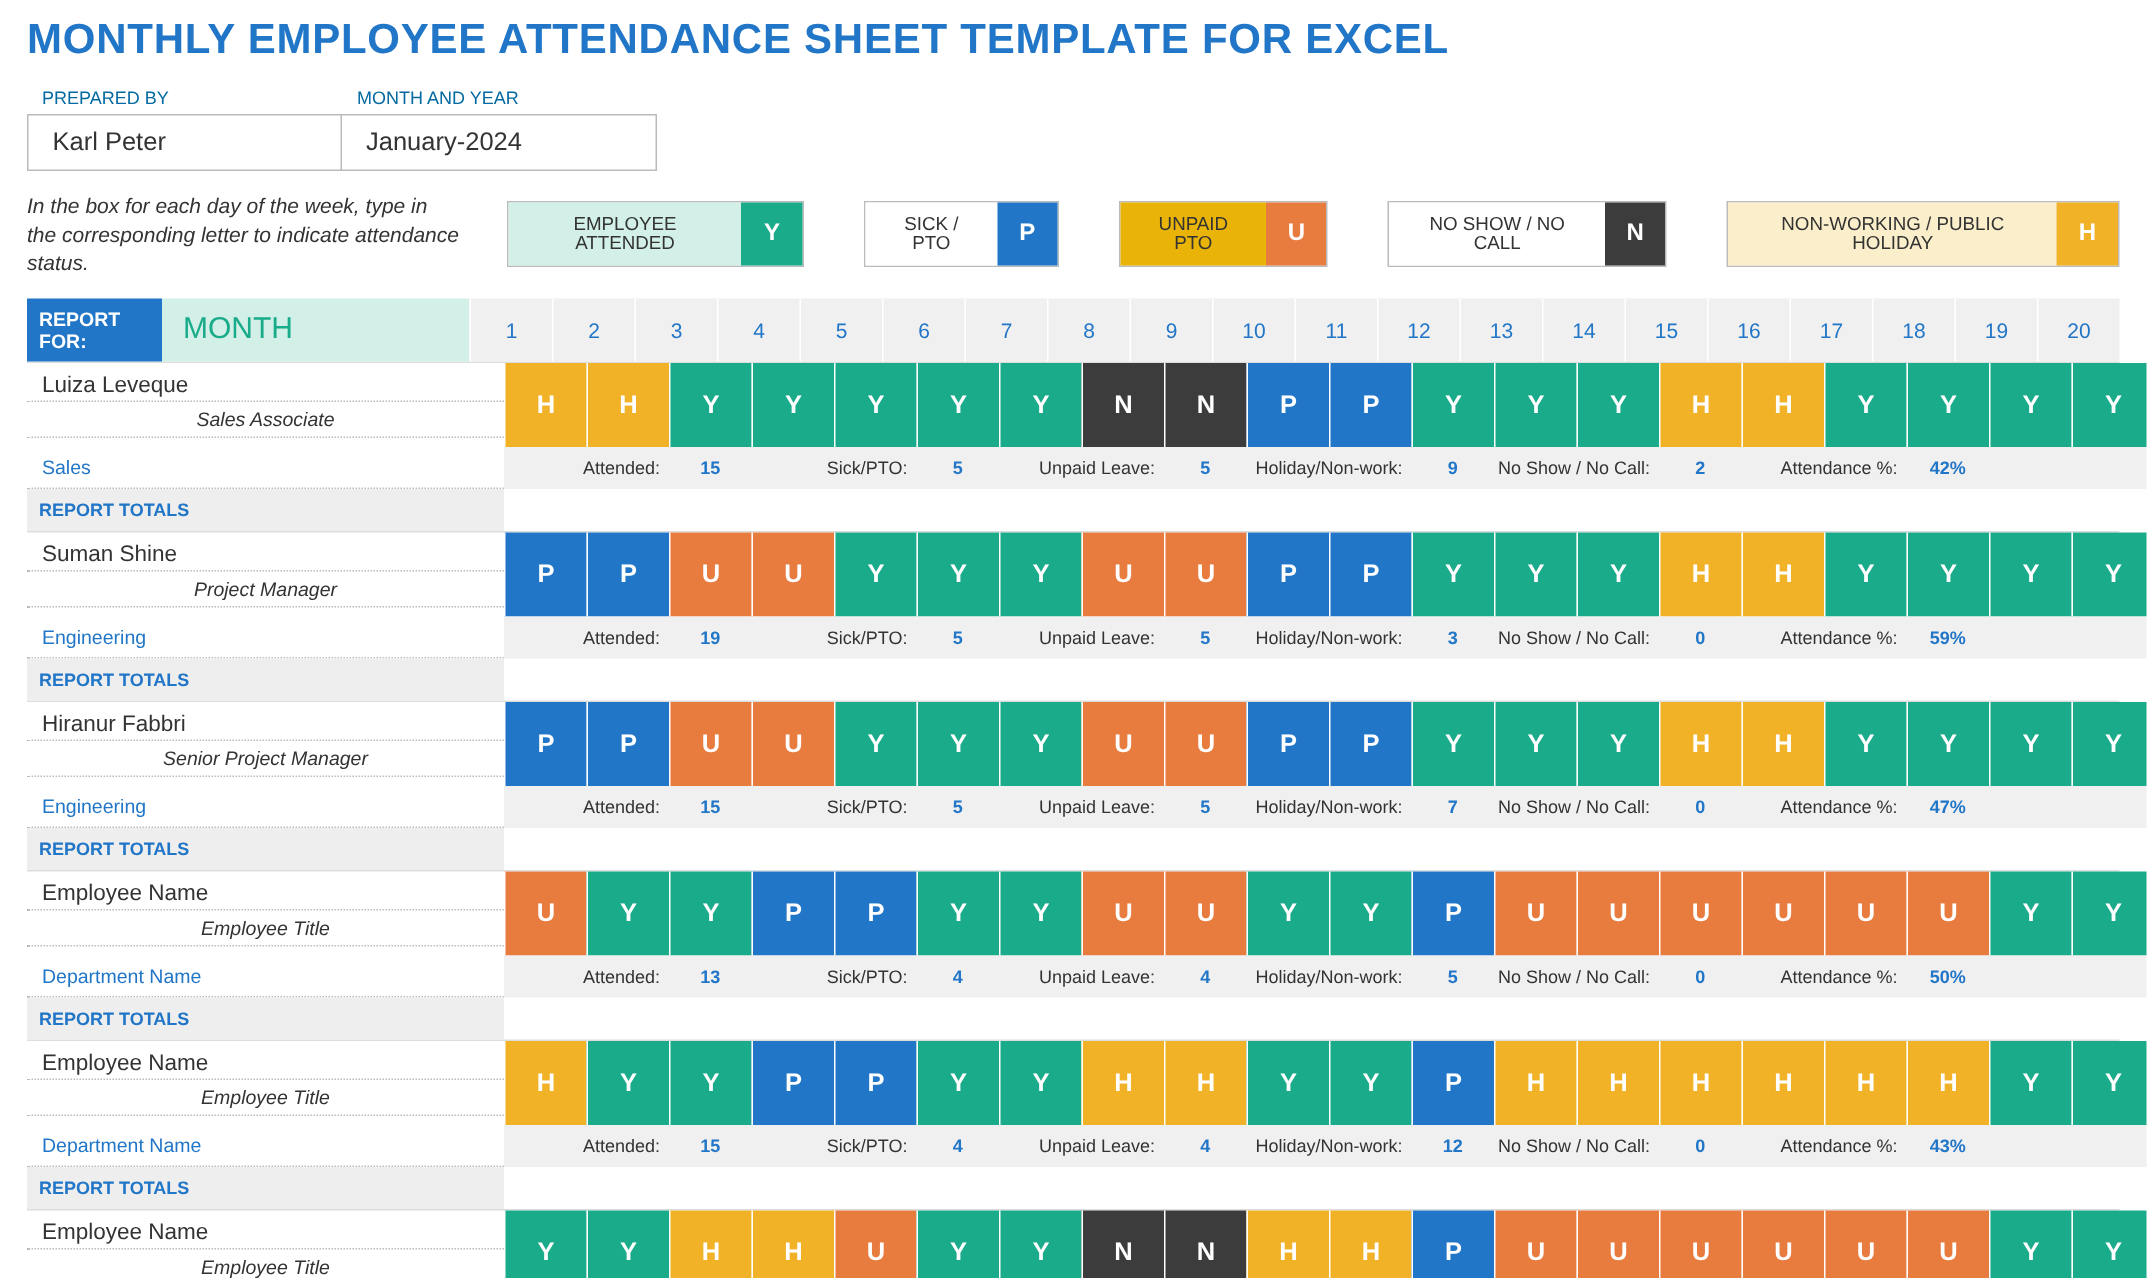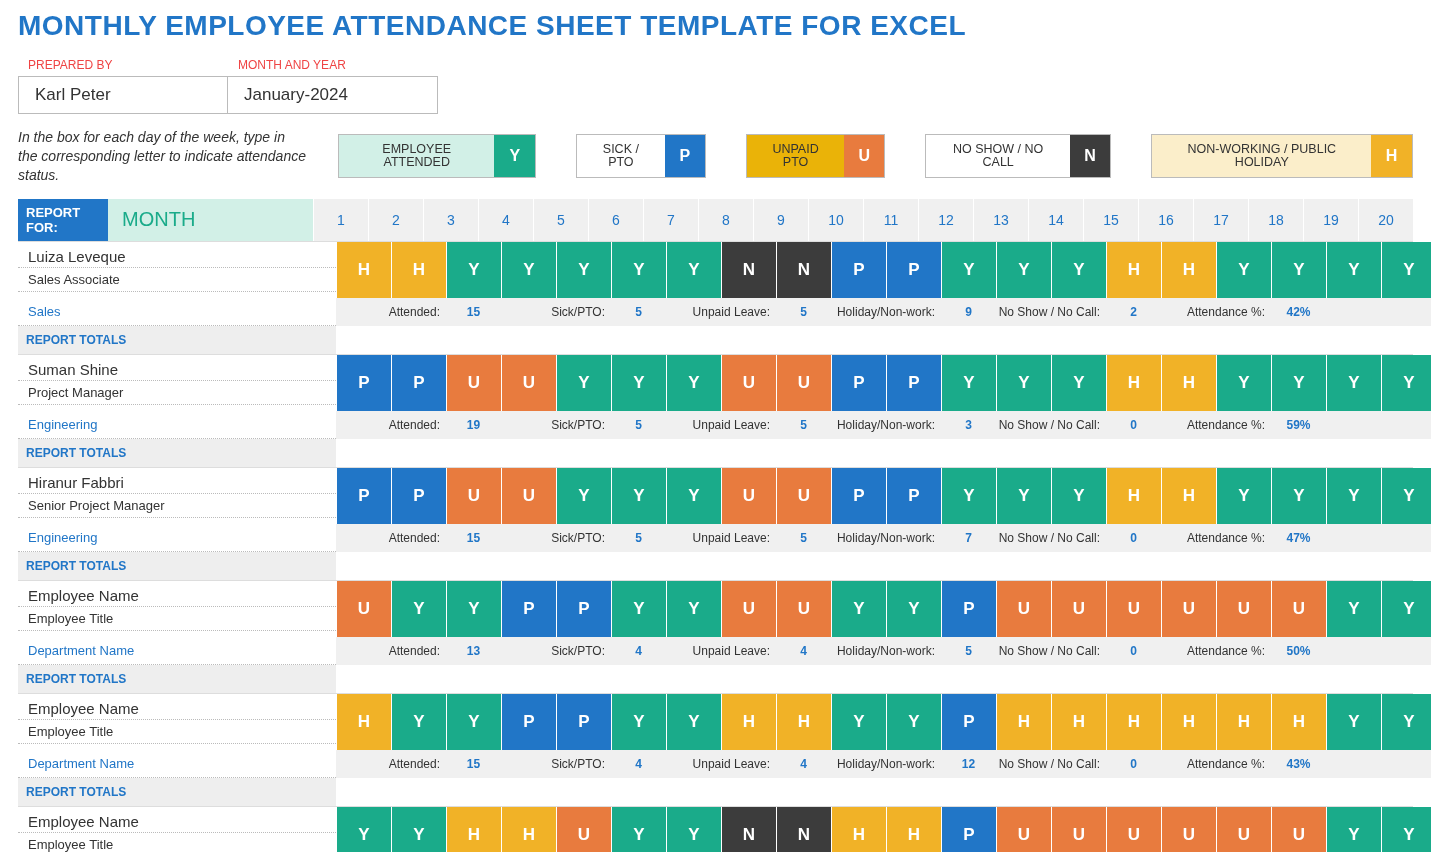--- a/index.html
+++ b/index.html
@@ -1,41 +1,41 @@
 <!DOCTYPE html>
 <html><head>
 <meta charset="utf-8">
 <style>
   * { box-sizing: border-box; margin: 0; padding: 0; }
   body { font-family: "Segoe UI", Arial, sans-serif; background: #fff; padding: 10px 18px; color: #333; width: 1431px; }
   .title { color: #2176c7; font-size: 28px; font-weight: 700; letter-spacing: 0.5px; margin-bottom: 14px; }
   .hdr-row { display: flex; gap: 0; margin-bottom: 14px; }
   .hdr-block { display: flex; flex-direction: column; }
-  .hdr-label { font-size: 12px; padding: 2px 10px 4px 10px; color: #ef4444; }
+  .hdr-label { font-size: 12px; padding: 2px 10px 4px 10px; color: #0369a1; }
   .hdr-value { border: 1px solid #bbb; padding: 8px 16px; font-size: 17px; min-width: 210px; }
   .legend-row { display: flex; align-items: center; gap: 30px; margin-bottom: 14px; }
   .legend-note { font-style: italic; font-size: 14px; width: 290px; line-height: 1.35; }
   .legend-chip { display: flex; align-items: stretch; border: 1px solid #bbb; height: 44px; }
   .legend-chip .lbl { display:flex; align-items:center; justify-content:center; text-align:center; padding: 0 14px; font-size: 12.5px; line-height:1.1; }
   .legend-chip .code { display:flex; align-items:center; justify-content:center; width:44px; color:#fff; font-weight:700; font-size:16px; }
   .bg-Y { background:#1aab8a; } .lbl-Y{ background:#d2f0e7; }
   .bg-P { background:#2176c7; } .lbl-P{ background:#fff; }
   .bg-U { background:#e87b3e; } .lbl-U{ background:#eab308; }
   .bg-N { background:#3c3c3c; } .lbl-N{ background:#fff; }
   .bg-H { background:#f1b227; } .lbl-H{ background:#fbeeca; }
 
   .report-bar { display:flex; align-items:stretch; }
   .report-tag { background:#2176c7; color:#fff; font-weight:700; font-size:13px; padding:6px 8px; display:flex; align-items:center; }
   .report-month { background:#d2f0e7; color:#1aab8a; font-size:20px; font-weight:400; padding:4px 14px; flex:0 0 auto; width:205px; display:flex; align-items:center; }
   .day-head { background:#f0f0f0; color:#2176c7; text-align:center; font-size:14px; border-left:1px solid #fff; display:flex; align-items:center; justify-content:center; }
   .cell-w { width:55px; min-width:55px; }
   .grid-row { display:flex; align-items:stretch; }
   .emp-side { width:318px; min-width:318px; display:flex; flex-direction:column; }
   .emp-name { font-size:15px; padding:6px 10px 2px 10px; border-bottom:1px dotted #bbb; }
-  .emp-title { font-size:13px; padding:4px 10px 4px 10px; border-bottom:1px dotted #bbb; }
+  .emp-title { font-style:italic; font-size:13px; padding:4px 10px 4px 10px; border-bottom:1px dotted #bbb;text-align:center; }
   .emp-dept-row { display:flex; }
   .emp-dept { color:#2176c7; font-size:13px; padding:6px 10px; flex:1; border-bottom:1px dotted #bbb;}
   .rt-tag { background:#eee; color:#2176c7; font-weight:700; font-size:12px; padding:7px 8px; }
   .status-cell { color:#fff; font-weight:700; font-size:17px; display:flex; align-items:center; justify-content:center; border-left:1px solid #fff; }
   .days-strip { display:flex; height:56px; flex:1; }
   .totals-strip { display:flex; height:28px; flex:1; background:#f0f0f0; font-size:12px; align-items:stretch;}
   .tlabel { display:flex; align-items:center; justify-content:flex-end; padding-right:6px;text-align:right; }
   .tval { color:#2176c7; font-weight:700; display:flex; align-items:center; justify-content:center; }
   .emp-block { border-top:1px solid #ddd; }
 </style>

